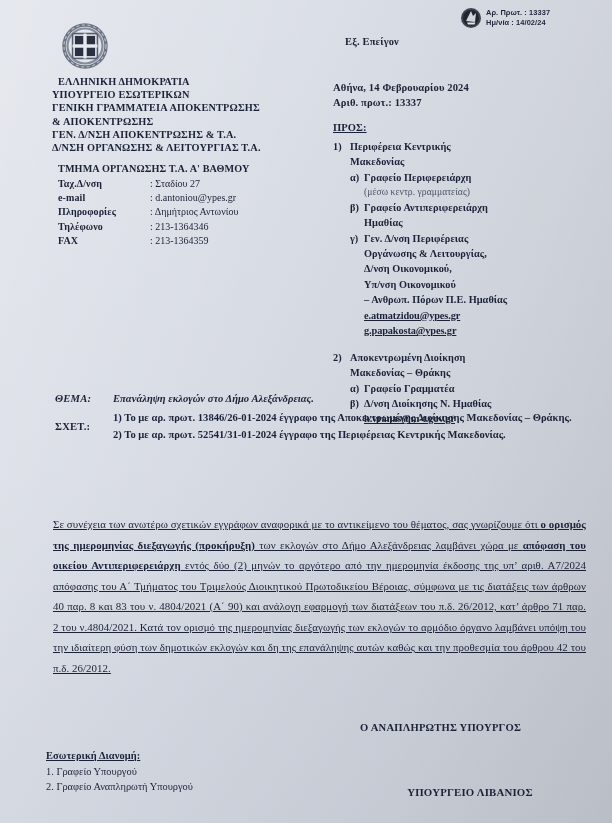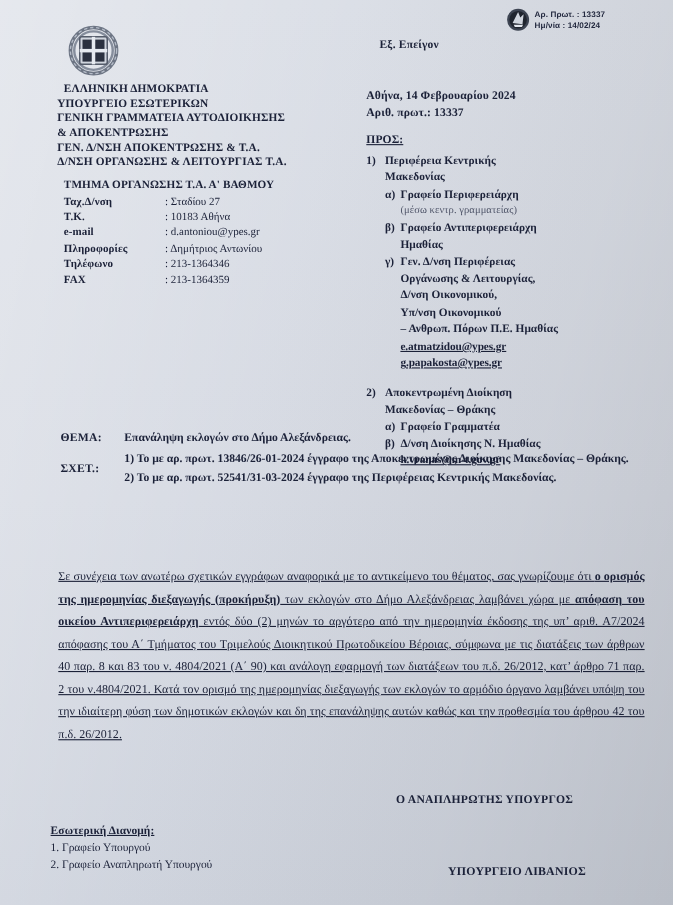--- a/index.html
+++ b/index.html
@@ -170,21 +170,21 @@
   
   .subject {
     position: absolute;
     left: 55px;
     top: 390px;
     width: 530px;
     font-size: 10.6px;
     font-weight: bold;
     line-height: 1.62;
   }
-  .subj-row { display: flex; align-items: center; }
+  .subj-row { display: flex; align-items: center; font-style: italic; }
   .subj-key { flex: 0 0 58px; letter-spacing: 0.2px; }
   .subj-val { flex: 1 1 auto; }
 
   .refs {
     position: absolute;
     left: 55px;
     top: 409px;
     width: 530px;
     font-size: 10.6px;
     font-weight: bold;
@@ -282,36 +282,32 @@
         <rect x="24.5" y="25.5" width="8.5" height="8.5" fill="#2b3140"></rect>
         <rect x="21.5" y="11.5" width="3" height="25" fill="#e6eaf0"></rect>
         <rect x="10.5" y="22.5" width="25" height="3" fill="#e6eaf0"></rect>
       </g>
     </svg>
   </div>
 
   <div class="org-block">
     <div class="l0">ΕΛΛΗΝΙΚΗ ΔΗΜΟΚΡΑΤΙΑ</div>
     <div>ΥΠΟΥΡΓΕΙΟ ΕΣΩΤΕΡΙΚΩΝ</div>
-    <div>ΓΕΝΙΚΗ ΓΡΑΜΜΑΤΕΙΑ ΑΥΤΟΔΙΟΙΚΗΣΗΣ</div>
+    <div>ΓΕΝΙΚΗ ΓΡΑΜΜΑΤΕΙΑ ΑΠΟΚΕΝΤΡΩΣΗΣ</div>
     <div>&amp; ΑΠΟΚΕΝΤΡΩΣΗΣ</div>
     <div>ΓΕΝ. Δ/ΝΣΗ ΑΠΟΚΕΝΤΡΩΣΗΣ &amp; Τ.Α.</div>
     <div>Δ/ΝΣΗ ΟΡΓΑΝΩΣΗΣ &amp; ΛΕΙΤΟΥΡΓΙΑΣ Τ.Α.</div>
   </div>
 
   <div class="dept-title">ΤΜΗΜΑ ΟΡΓΑΝΩΣΗΣ Τ.Α. Α' ΒΑΘΜΟΥ</div>
 
   <div class="contact">
     <div class="contact-row">
       <span class="contact-key">Ταχ.Δ/νση</span>
       <span class="contact-val">: Σταδίου 27</span>
-    </div>
-    <div class="contact-row">
-      <span class="contact-key">Τ.Κ.</span>
-      <span class="contact-val">: 10183 Αθήνα</span>
     </div>
     <div class="contact-row">
       <span class="contact-key">e-mail</span>
       <span class="contact-val">: d.antoniou@ypes.gr</span>
     </div>
     <div class="contact-row">
       <span class="contact-key">Πληροφορίες</span>
       <span class="contact-val">: Δημήτριος Αντωνίου</span>
     </div>
     <div class="contact-row">
@@ -403,21 +399,21 @@
       <span class="subj-key">ΘΕΜΑ:</span>
       <span class="subj-val">Επανάληψη εκλογών στο Δήμο Αλεξάνδρειας.</span>
     </div>
   </div>
 
   <div class="refs">
     <div class="refs-head">
       <span class="refs-key">ΣΧΕΤ.:</span>
       <span class="refs-body">
         <div class="ref-item">1) Το με αρ. πρωτ. 13846/26-01-2024 έγγραφο της Αποκεντρωμένης Διοίκησης Μακεδονίας – Θράκης.</div>
-        <div class="ref-item">2) Το με αρ. πρωτ. 52541/31-03-2024 έγγραφο της Περιφέρειας Κεντρικής Μακεδονίας.</div>
+        <div class="ref-item">2) Το με αρ. πρωτ. 52541/31-01-2024 έγγραφο της Περιφέρειας Κεντρικής Μακεδονίας.</div>
       </span>
     </div>
   </div>
 
   <div class="body-text">
     <span>Σε συνέχεια των ανωτέρω σχετικών εγγράφων αναφορικά με το αντικείμενο του θέματος, σας γνωρίζουμε ότι </span><b>ο ορισμός της ημερομηνίας διεξαγωγής (προκήρυξη)</b><span> των εκλογών στο Δήμο Αλεξάνδρειας λαμβάνει χώρα με </span><b>απόφαση του οικείου Αντιπεριφερειάρχη</b><span> εντός δύο (2) μηνών το αργότερο από την ημερομηνία έκδοσης της υπ’ αριθ. Α7/2024 απόφασης του Α΄ Τμήματος του Τριμελούς Διοικητικού Πρωτοδικείου Βέροιας, σύμφωνα με τις διατάξεις των άρθρων 40 παρ. 8 και 83 του ν. 4804/2021 (Α΄ 90) και ανάλογη εφαρμογή των διατάξεων του π.δ. 26/2012, κατ’ άρθρο 71 παρ. 2 του ν.4804/2021. Κατά τον ορισμό της ημερομηνίας διεξαγωγής των εκλογών το αρμόδιο όργανο λαμβάνει υπόψη του την ιδιαίτερη φύση των δημοτικών εκλογών και δη της επανάληψης αυτών καθώς και την προθεσμία του άρθρου 42 του π.δ. 26/2012.</span>
   </div>
 
   <div class="sign-title">Ο ΑΝΑΠΛΗΡΩΤΗΣ ΥΠΟΥΡΓΟΣ</div>
   <div class="sign-name">ΥΠΟΥΡΓΕΙΟ ΛΙΒΑΝΙΟΣ</div>

